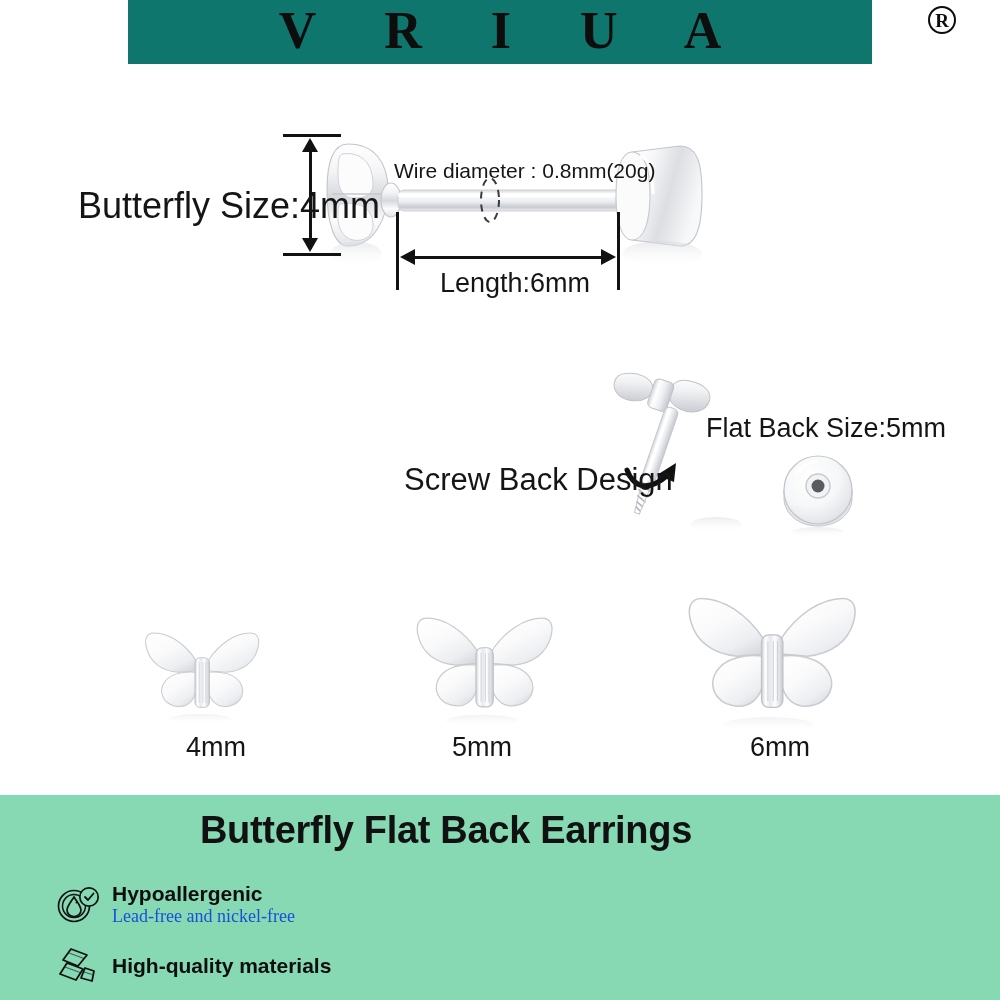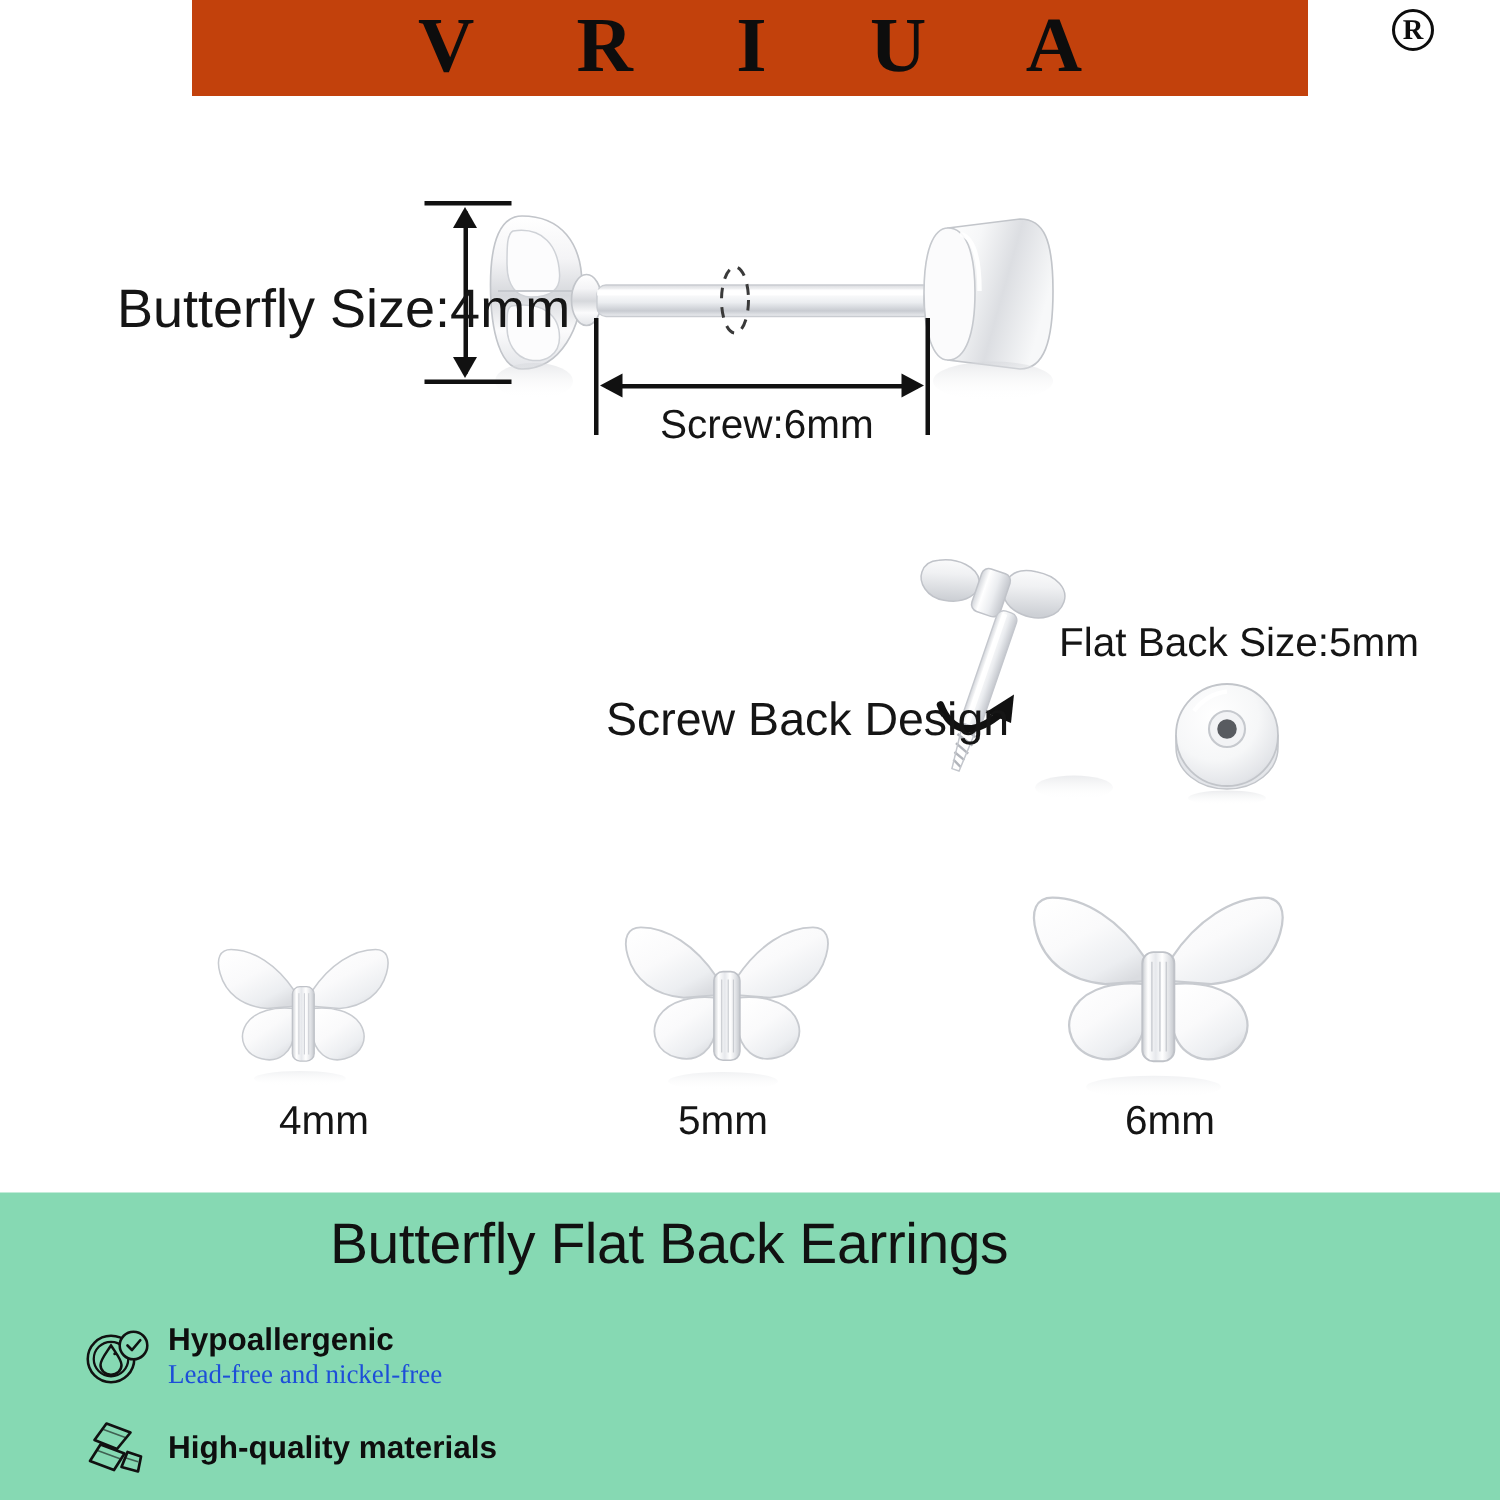--- a/index.html
+++ b/index.html
@@ -21,21 +21,21 @@
     background: #ffffff;
   }
 
   
   .logo-banner {
     position: absolute;
     left: 128px;
     top: 0;
     width: 744px;
     height: 64px;
-    background: #c2410c;
+    background: #0f766e;
     display: flex;
     align-items: center;
     justify-content: center;
   }
   .logo-text {
     font-family: "Liberation Serif", serif;
     font-weight: 700;
     font-size: 52px;
     letter-spacing: 28px;
     color: #0d0d0d;
@@ -194,20 +194,21 @@
   .banner-title {
     position: absolute;
     left: 0;
     top: 14px;
     width: 892px;
     text-align: center;
     font-size: 38px;
     color: #111;
     font-family: "Liberation Sans", sans-serif;
     letter-spacing: -0.3px;
+    font-weight: bold;
   }
   .features {
     position: absolute;
     left: 0;
     top: 78px;
     width: 1000px;
     height: 127px;
     display: grid;
     grid-template-columns: 500px 500px;
     grid-template-rows: 62px 62px;
@@ -316,30 +317,31 @@
   <div class="vdim">
     <div class="tick top"></div>
     <div class="tick bot"></div>
     <div class="shaft"></div>
     <div class="ah up"></div>
     <div class="ah down"></div>
   </div>
 
   <div class="dim-label s1-title">Butterfly Size:4mm</div>
 
+  <div class="dim-label s1-wire">Wire diameter : 0.8mm(20g)</div>
 
   <div class="hdim">
     <div class="vtick l"></div>
     <div class="vtick r"></div>
     <div class="shaft"></div>
     <div class="ah left"></div>
     <div class="ah right"></div>
   </div>
 
-  <div class="dim-label s1-length">Screw:6mm</div>
+  <div class="dim-label s1-length">Length:6mm</div>
 
   <div class="art" style="left:588px; top:370px; width:180px; height:165px;">
     <svg width="180" height="165" viewBox="0 0 180 165">
       <defs>
         <linearGradient id="gPost" x1="0" y1="0" x2="1" y2="0">
           <stop offset="0%" stop-color="#d2d5da"></stop>
           <stop offset="25%" stop-color="#ffffff"></stop>
           <stop offset="60%" stop-color="#ebedf0"></stop>
           <stop offset="100%" stop-color="#c4c7cd"></stop>
         </linearGradient>

